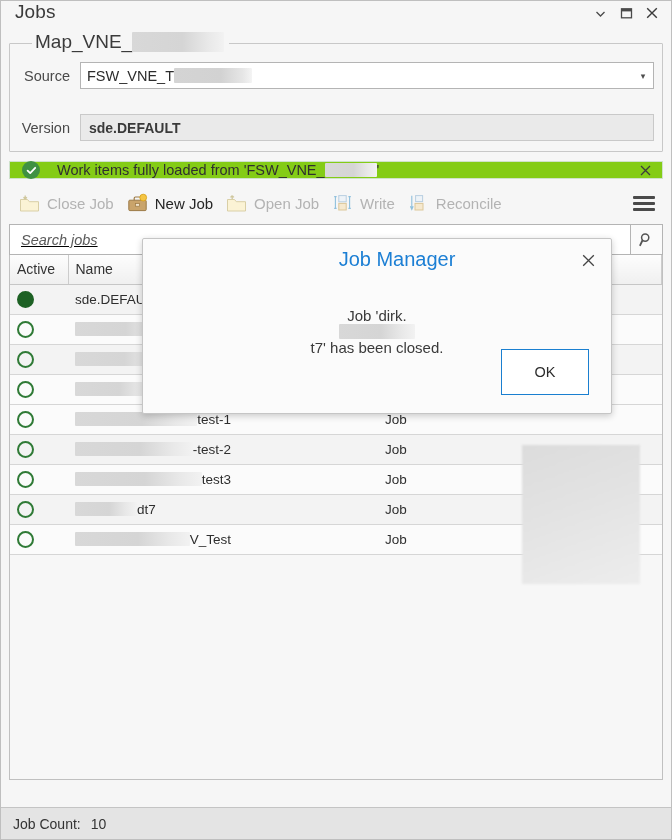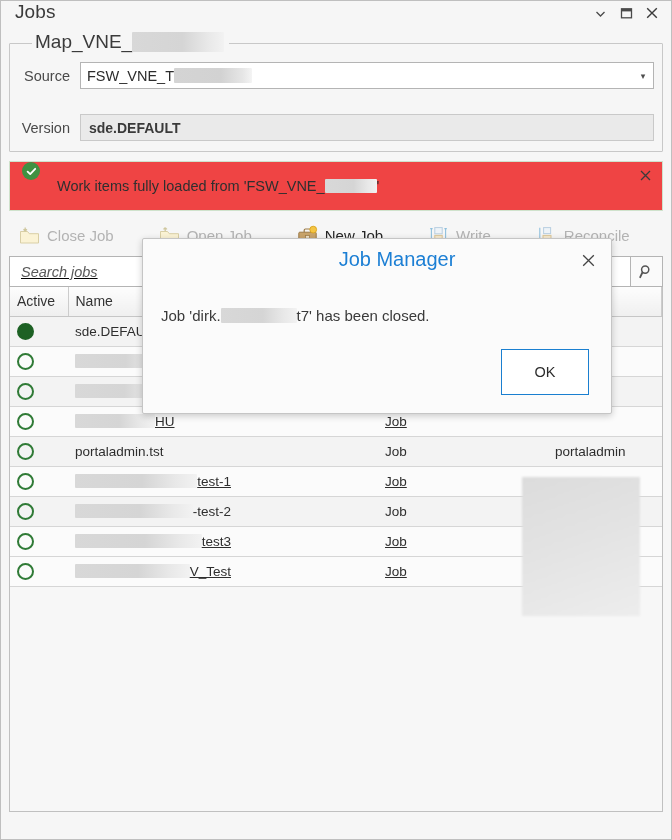--- a/index.html
+++ b/index.html
@@ -115,24 +115,25 @@
     align-items: center;
     padding-left: 8px;
     font-size: 14px;
     font-weight: bold;
     color: #3a3a3a;
   }
 
   
   .notify {
     margin: 9px 8px 0 8px;
-    height: 50px;
-    background: #ef4444;
+    height: 18px;
+    background: #84cc16;
     border: 1px solid #cfe2cc;
     display: flex;
+    align-items: center;
     padding: 0 4px 0 12px;
   }
   .notify .check {
     width: 18px; height: 18px;
     border-radius: 50%;
     background: #3f9142;
     display: flex; align-items: center; justify-content: center;
     flex: 0 0 auto;
   }
   .notify .check svg { display:block; }
@@ -151,21 +152,20 @@
     color: #3b3b3b;
   }
 
   
   .toolbar {
     margin: 4px 8px 0 8px;
     height: 40px;
     display: flex;
     align-items: center;
     padding: 0 6px;
-    gap: 32px;
   }
   .tbtn {
     display: flex;
     align-items: center;
     gap: 7px;
     padding: 2px 9px 2px 4px;
     font-size: 15px;
     color: #b3b3b3;
     white-space: nowrap;
   }
@@ -248,21 +248,21 @@
   }
   table.jobs tbody td {
     height: 30px;
     border-bottom: 1px solid #d6d6d6;
     padding: 0 7px;
     overflow: hidden;
     white-space: nowrap;
     vertical-align: middle;
   }
   tr.row-odd td  { background: #f3f3f3; }
-  tr.row-even td { background: #fbfbfb; text-decoration: underline; }
+  tr.row-even td { background: #fbfbfb; }
   .dot {
     width: 17px; height: 17px;
     border: 2px solid #2f7a36;
     border-radius: 50%;
     display: inline-block;
     vertical-align: middle;
   }
   .dot.on { background: #1d6124; border-color: #1d6124; }
   .cellflex { display: flex; align-items: center; }
 
@@ -316,20 +316,21 @@
     color: #444;
   }
   .dialog-msg {
     position: absolute;
     top: 68px; left: 18px; right: 18px;
     font-size: 15px;
     color: #3a3a3a;
     display: flex;
     align-items: center;
     white-space: nowrap;
+    flex-direction: column;
   }
   .dialog-ok {
     position: absolute;
     right: 22px; bottom: 18px;
     width: 88px; height: 46px;
     background: #ffffff;
     border: 1.5px solid #1a7fd0;
     display: flex; align-items: center; justify-content: center;
     font-size: 14.5px;
     color: #2c2c2c;
@@ -402,38 +403,38 @@
   </div>
 
   <div class="toolbar">
 
     <div class="tbtn">
       <svg class="ticon" viewBox="0 0 21 21">
         <path d="M1.5 6.5 h7 l1.8 2.2 h9.2 v9.3 h-18 z" fill="#fbf3d5" stroke="#d9cfa6" stroke-width="1"></path>
         <path d="M6.2 2.4 v3.4 M6.2 6.0 l-1.7-1.8 M6.2 6.0 l1.7-1.8" stroke="#cfc79e" stroke-width="1.3" fill="none"></path>
       </svg>
       <span>Close Job</span>
-    </div>
-
-    <div class="tbtn">
-      <svg class="ticon" viewBox="0 0 21 21">
-        <path d="M1.5 6.5 h7 l1.8 2.2 h9.2 v9.3 h-18 z" fill="#fbf3d5" stroke="#d9cfa6" stroke-width="1"></path>
-        <path d="M6.2 6.0 v-3.4 M6.2 2.6 l-1.7 1.8 M6.2 2.6 l1.7 1.8" stroke="#cfc79e" stroke-width="1.3" fill="none"></path>
-      </svg>
-      <span>Open Job</span>
     </div>
 
     <div class="tbtn enabled">
       <svg class="ticon" viewBox="0 0 21 21">
         <rect x="1.8" y="7.2" width="17.4" height="10.4" rx="1" fill="#c9a46b" stroke="#9c7a46" stroke-width="1"></rect>
         <path d="M7.2 7.2 v-2 a1.2 1.2 0 0 1 1.2 -1.2 h4.2 a1.2 1.2 0 0 1 1.2 1.2 v2" fill="none" stroke="#9c7a46" stroke-width="1.2"></path>
         <rect x="8.6" y="10.6" width="3.8" height="2.6" fill="#f0e3cb" stroke="#9c7a46" stroke-width=".7"></rect>
         <circle cx="16.2" cy="4.6" r="3.4" fill="#f5c543" stroke="#d8a41f" stroke-width=".9"></circle>
       </svg>
       <span>New Job</span>
+    </div>
+
+    <div class="tbtn">
+      <svg class="ticon" viewBox="0 0 21 21">
+        <path d="M1.5 6.5 h7 l1.8 2.2 h9.2 v9.3 h-18 z" fill="#fbf3d5" stroke="#d9cfa6" stroke-width="1"></path>
+        <path d="M6.2 6.0 v-3.4 M6.2 2.6 l-1.7 1.8 M6.2 2.6 l1.7 1.8" stroke="#cfc79e" stroke-width="1.3" fill="none"></path>
+      </svg>
+      <span>Open Job</span>
     </div>
 
     <div class="tbtn">
       <svg class="ticon" viewBox="0 0 21 21">
         <rect x="6.8" y="2.6" width="7.4" height="6.2" fill="#eef3f8" stroke="#b9cfe0" stroke-width="1"></rect>
         <rect x="6.8" y="10.4" width="7.4" height="6.6" fill="#f6e9cf" stroke="#dcc79a" stroke-width="1"></rect>
         <path d="M3.4 3.2 v12.6 M2.2 3.6 h2.4 M2.2 15.4 h2.4" stroke="#8fc0dd" stroke-width="1.1" fill="none"></path>
         <path d="M17.6 3.2 v12.6 M16.4 3.6 h2.4 M16.4 15.4 h2.4" stroke="#8fc0dd" stroke-width="1.1" fill="none"></path>
       </svg>
       <span>Write</span>
@@ -527,31 +528,20 @@
             <td>
               <div class="cellflex">
                 <span class="redact" style="width: 80px; height: 14px;"></span>
                 <span>HU</span>
               </div>
             </td>
             <td></td>
             <td>Job</td>
             <td></td>
           </tr>
-          <tr class="row-odd">
-            <td><span class="dot"></span></td>
-            <td>
-              <div class="cellflex">
-                <span>portaladmin.tst</span>
-              </div>
-            </td>
-            <td></td>
-            <td>Job</td>
-            <td>portaladmin</td>
-          </tr>
           <tr class="row-even">
             <td><span class="dot"></span></td>
             <td>
               <div class="cellflex">
                 <span class="redact" style="width: 148px; height: 14px;"></span>
                 <span>test-1</span>
               </div>
             </td>
             <td></td>
             <td>Job</td>
@@ -568,20 +558,32 @@
             <td></td>
             <td>Job</td>
             <td></td>
           </tr>
           <tr class="row-even">
             <td><span class="dot"></span></td>
             <td>
               <div class="cellflex">
                 <span class="redact" style="width: 150px; height: 14px;"></span>
                 <span>test3</span>
+              </div>
+            </td>
+            <td></td>
+            <td>Job</td>
+            <td></td>
+          </tr>
+          <tr class="row-odd">
+            <td><span class="dot"></span></td>
+            <td>
+              <div class="cellflex">
+                <span class="redact" style="width: 62px; height: 14px;"></span>
+                <span>dt7</span>
               </div>
             </td>
             <td></td>
             <td>Job</td>
             <td></td>
           </tr>
           <tr class="row-even">
             <td><span class="dot"></span></td>
             <td>
               <div class="cellflex">
@@ -591,20 +593,24 @@
             </td>
             <td></td>
             <td>Job</td>
             <td></td>
           </tr>
         </tbody>
     </table>
     <div class="blur-block" style="left:512px; top:190px; width:118px; height:139px;"></div>
   </div>
 
+  <div class="statusbar">
+    <span>Job Count:</span>
+    <span>10</span>
+  </div>
 
   <div class="dialog">
     <div class="dialog-title">Job Manager</div>
     <div class="dialog-close">
       <svg width="15" height="15" viewBox="0 0 15 15">
           <path d="M2.2 2.2 L12.8 12.8 M12.8 2.2 L2.2 12.8" stroke="#444" stroke-width="1.3" fill="none"></path>
         </svg>
     </div>
     <div class="dialog-msg">
       <span>Job 'dirk.</span>

